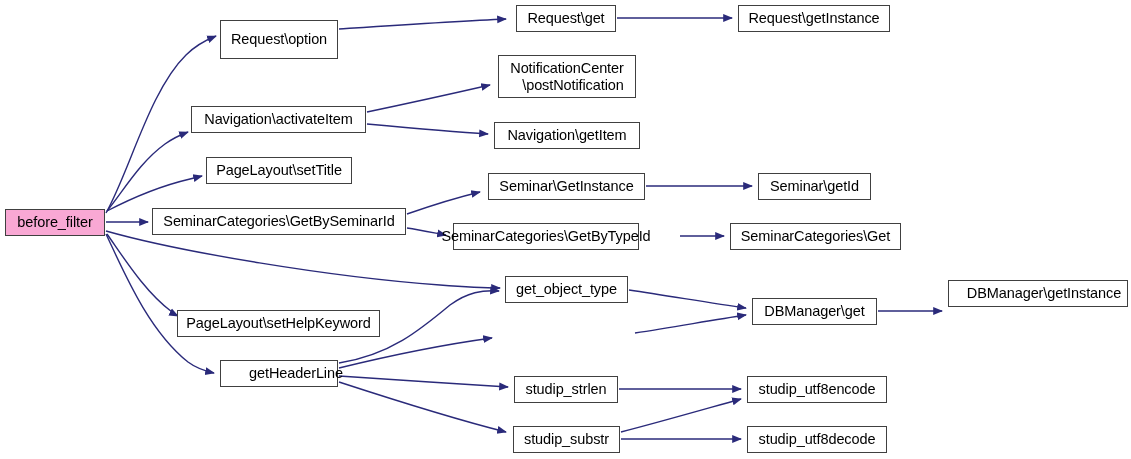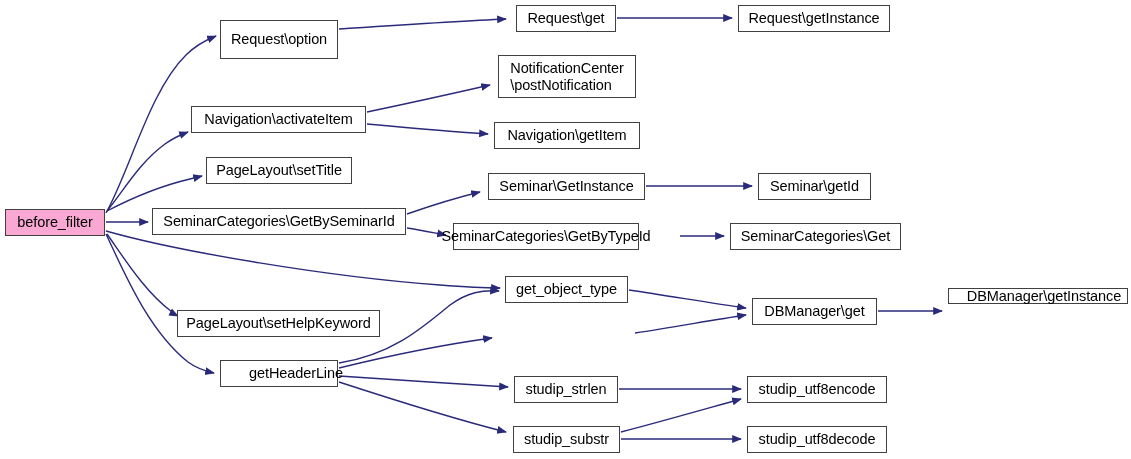--- a/index.html
+++ b/index.html
@@ -34,21 +34,21 @@
     position: absolute;
     box-sizing: border-box;
     border: 1px solid #404040;
     background: #ffffff;
     color: #000000;
     font-size: 14.5px;
     line-height: 1.12;
     display: flex;
     align-items: center;
     justify-content: center;
-    text-align: left;
+    text-align: right;
     white-space: pre;
     letter-spacing: -0.1px;
     cursor: pointer;
   }
   .node.highlight {
     background: #f9a8d4;
   }
 </style>
 </head>
 <body>
@@ -96,21 +96,21 @@
 \postNotification</div>
       <div class="node" style="left: 494px; top: 122px; width: 146px; height: 27px;">Navigation\getItem</div>
       <div class="node" style="left: 206px; top: 157px; width: 146px; height: 27px;">PageLayout\setTitle</div>
       <div class="node" style="left: 488px; top: 173px; width: 157px; height: 27px;">Seminar\GetInstance</div>
       <div class="node" style="left: 758px; top: 173px; width: 113px; height: 27px;">Seminar\getId</div>
       <div class="node" style="left: 152px; top: 208px; width: 254px; height: 27px;">SeminarCategories\GetBySeminarId</div>
       <div class="node" style="left: 453px; top: 223px; width: 186px; height: 27px;">SeminarCategories\GetByTypeId</div>
       <div class="node" style="left: 730px; top: 223px; width: 171px; height: 27px;">SeminarCategories\Get</div>
       <div class="node" style="left: 505px; top: 276px; width: 123px; height: 27px;">get_object_type</div>
       <div class="node" style="left: 752px; top: 298px; width: 125px; height: 27px;">DBManager\get</div>
-      <div class="node" style="left: 948px; top: 288px; width: 180px; height: 16px; padding-left: 12px;">DBManager\getInstance</div>
+      <div class="node" style="left: 948px; top: 280px; width: 180px; height: 27px; padding-left: 12px;">DBManager\getInstance</div>
       <div class="node" style="left: 177px; top: 310px; width: 203px; height: 27px;">PageLayout\setHelpKeyword</div>
       <div class="node" style="left: 220px; top: 360px; width: 118px; height: 27px; padding-left: 34px;">getHeaderLine</div>
       <div class="node" style="left: 514px; top: 376px; width: 104px; height: 27px;">studip_strlen</div>
       <div class="node" style="left: 747px; top: 376px; width: 140px; height: 27px;">studip_utf8encode</div>
       <div class="node" style="left: 513px; top: 426px; width: 107px; height: 27px;">studip_substr</div>
       <div class="node" style="left: 747px; top: 426px; width: 140px; height: 27px;">studip_utf8decode</div>
     </div>
 </div>
 
 </body></html>

